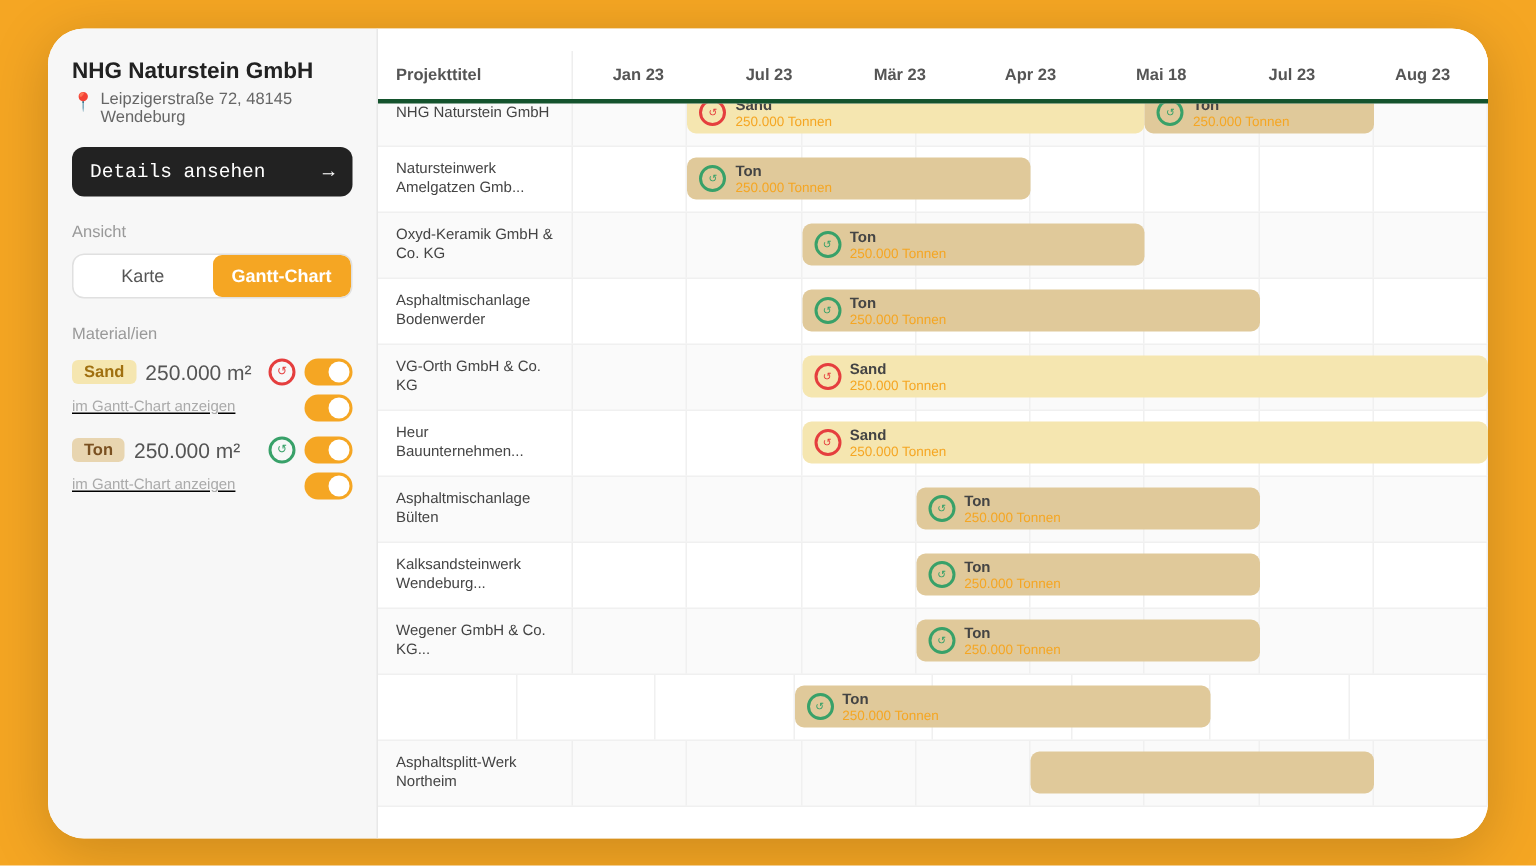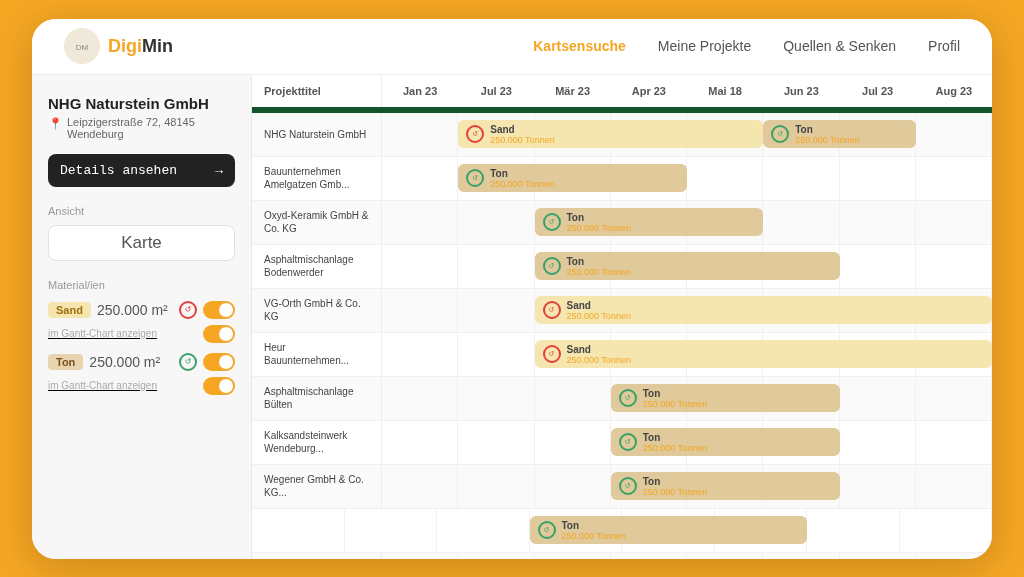--- a/index.html
+++ b/index.html
@@ -126,21 +126,21 @@
       display: flex;
       background: #fff;
       border-radius: 8px;
       border: 1px solid #e0e0e0;
       overflow: hidden;
       margin-bottom: 18px;
     }
     .view-btn {
       flex: 1;
       padding: 7px 0;
-      font-size: 17px;
+      font-size: 12px;
       text-align: center;
       cursor: pointer;
       color: #555;
       border: none;
       background: transparent;
     }
     .view-btn.active {
       background: #F5A623;
       color: #fff;
       border-radius: 6px;
@@ -214,23 +214,23 @@
     
     .gantt-area {
       flex: 1;
       overflow-x: auto;
       overflow-y: auto;
       background: #fff;
     }
     .gantt-header-row {
       display: flex;
       background: #fff;
-      border-bottom: 6px solid #14532d;
+      border-bottom: 3px solid #14532d;
       position: sticky;
-      top: 0;
+      top: 15px;
       z-index: 10;
     }
     .gantt-title-col {
       width: 130px;
       min-width: 130px;
       padding: 10px 12px;
       font-size: 11px;
       font-weight: 700;
       color: #555;
       border-right: 1px solid #eee;
@@ -298,59 +298,41 @@
     .bar-icon-circle.green { border-color: #38a169; color: #38a169; }
     .bar-text { display: flex; flex-direction: column; }
     .bar-label { font-size: 10px; font-weight: 700; color: #444; }
     .bar-sublabel { font-size: 9px; color: #F5A623; }
   </style>
 </head>
 <body>
 
 <div class="device">
 
-  <div class="header">
-    <div class="logo-area">
-      <div class="logo-icon">
-        <svg width="30" height="30" viewBox="0 0 30 30">
-          <circle cx="15" cy="15" r="14" fill="#f0e8d8"></circle>
-          <text x="15" y="19" text-anchor="middle" font-size="8" fill="#888">DM</text>
-        </svg>
-      </div>
-      <div class="logo-text">
-        <span>Digi</span><span style="color:#333">Min</span>
-      </div>
-    </div>
-    <nav class="nav-links">
-      <a class="nav-link active">Kartsensuche</a>
-      <a class="nav-link">Meine Projekte</a>
-      <a class="nav-link">Quellen &amp; Senken</a>
-      <a class="nav-link">Profil</a>
-    </nav>
-  </div>
 
   <div class="main">
 
     <div class="sidebar">
       <div class="company-name">NHG Naturstein GmbH</div>
       <div class="company-address">
         <span class="pin-icon">📍</span>
         <div>
           <div>Leipzigerstraße 72, 48145</div>
           <div>Wendeburg</div>
         </div>
       </div>
       <button class="details-btn">
         <span>Details ansehen</span>
         <span>→</span>
       </button>
 
       <div class="section-label">Ansicht</div>
       <div class="view-toggle">
         <button class="view-btn">Karte</button>
+        <button class="view-btn active">Gantt-Chart</button>
       </div>
 
       <div class="material-section-label">Material/ien</div>
 
       <div class="material-row">
         <span class="material-tag sand">Sand</span>
         <span class="material-amount">250.000 m²</span>
         <div class="material-icon-red">↺</div>
         <div class="toggle-switch"></div>
       </div>
@@ -373,21 +355,20 @@
 
     <div class="gantt-area">
       <div id="gantt-container">
           <div class="gantt-header-row">
             <div class="gantt-title-col">Projekttitel</div>
             <div class="gantt-month-col">Jan 23</div>
             <div class="gantt-month-col">Jul 23</div>
             <div class="gantt-month-col">Mär 23</div>
             <div class="gantt-month-col">Apr 23</div>
             <div class="gantt-month-col">Mai 18</div>
-            <div class="gantt-month-col">Jun 23</div>
             <div class="gantt-month-col">Jul 23</div>
             <div class="gantt-month-col">Aug 23</div>
           </div>
           <div class="gantt-row">
             <div class="gantt-project-name">NHG Naturstein GmbH</div>
             <div class="gantt-cells" style="position: relative;">
               <div class="gantt-cell"></div>
               <div class="gantt-cell"></div>
               <div class="gantt-cell"></div>
               <div class="gantt-cell"></div>
@@ -405,21 +386,21 @@
               <div class="gantt-bar ton-bar" style="left: 62.5%; width: 25%;">
                 <div class="bar-icon-circle green">↺</div>
                 <div class="bar-text">
                   <span class="bar-label">Ton</span>
                   <span class="bar-sublabel">250.000 Tonnen</span>
                 </div>
               </div>
             </div>
           </div>
           <div class="gantt-row">
-            <div class="gantt-project-name">Bauunternehmen Amelgatzen Gmb...</div>
+            <div class="gantt-project-name">Natursteinwerk Amelgatzen Gmb...</div>
             <div class="gantt-cells" style="position: relative;">
               <div class="gantt-cell"></div>
               <div class="gantt-cell"></div>
               <div class="gantt-cell"></div>
               <div class="gantt-cell"></div>
               <div class="gantt-cell"></div>
               <div class="gantt-cell"></div>
               <div class="gantt-cell"></div>
               <div class="gantt-cell"></div>
               <div class="gantt-bar ton-bar" style="left: 12.5%; width: 37.5%;">

